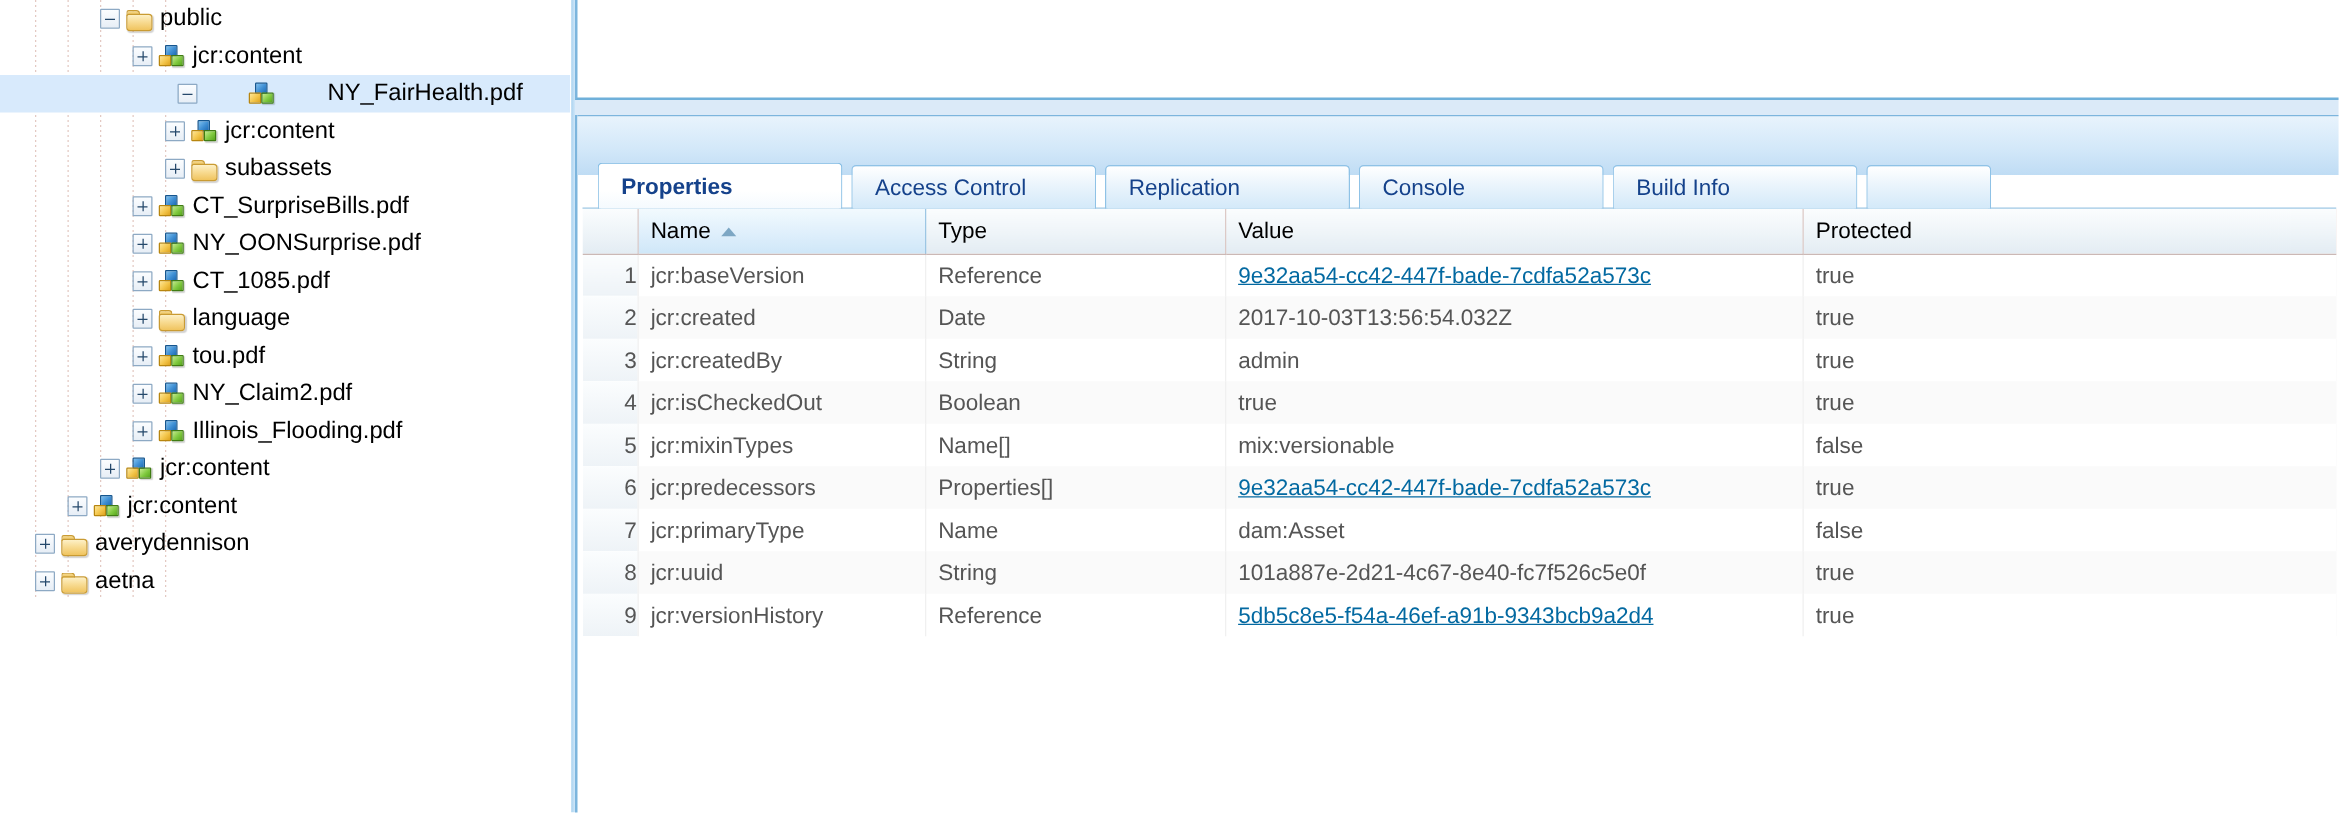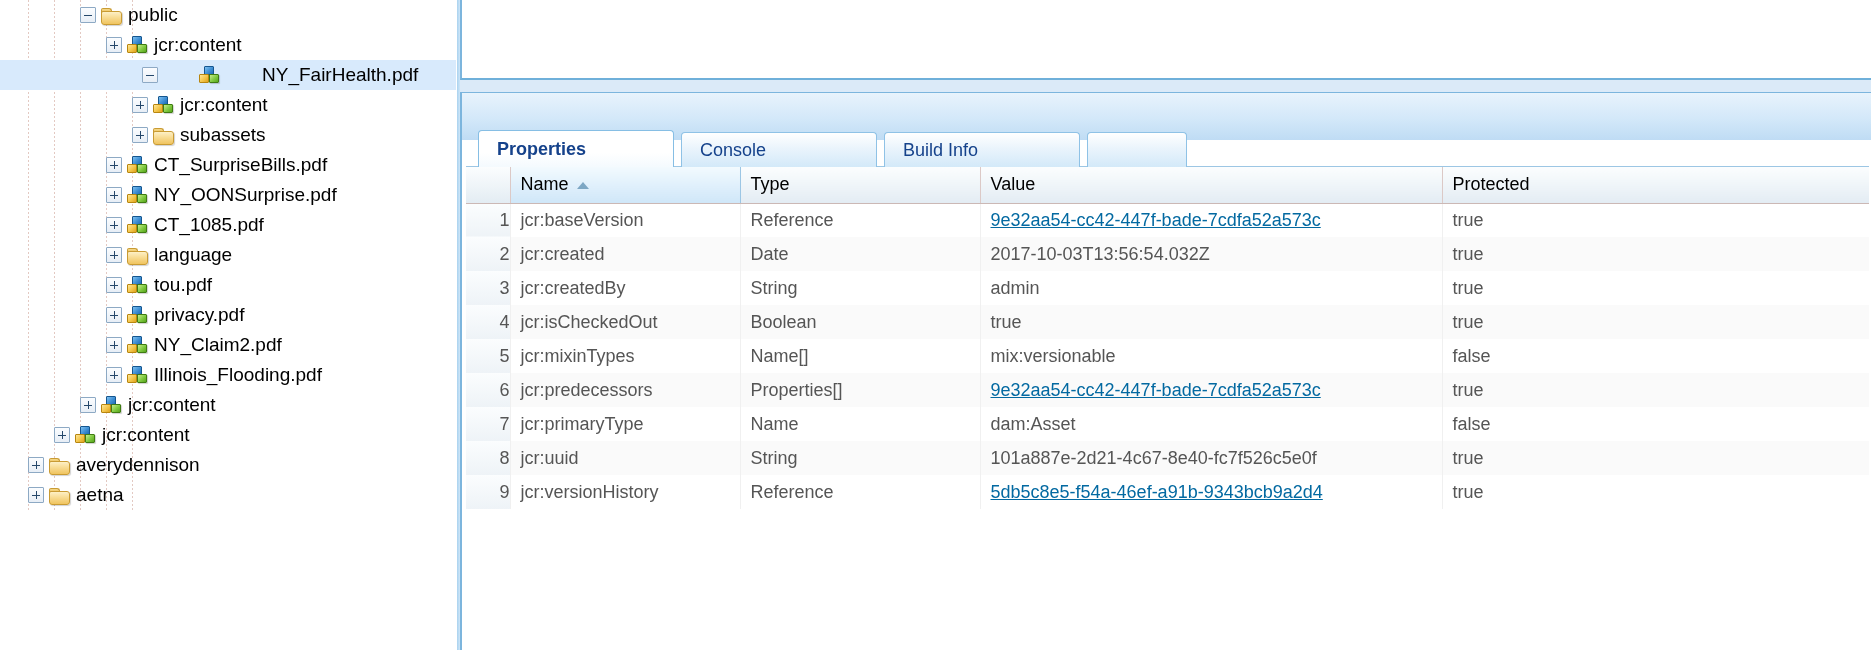--- a/index.html
+++ b/index.html
@@ -356,29 +356,20 @@
           <span class="node-icon"><span class="ic-node"><i class="cb-blue"></i><i class="cb-yellow"></i><i class="cb-green"></i></span></span>
           <span class="node-label">tou.pdf</span>
         </div>
         <div class="tree-row">
           <span class="tree-indent" style="width: 106px;"></span>
           <span class="expander collapsed">
             <span class="hbar"></span>
             <span class="vbar"></span>
           </span>
           <span class="node-icon"><span class="ic-node"><i class="cb-blue"></i><i class="cb-yellow"></i><i class="cb-green"></i></span></span>
-          <span class="node-label">privacy.pdf</span>
-        </div>
-        <div class="tree-row">
-          <span class="tree-indent" style="width: 106px;"></span>
-          <span class="expander collapsed">
-            <span class="hbar"></span>
-            <span class="vbar"></span>
-          </span>
-          <span class="node-icon"><span class="ic-node"><i class="cb-blue"></i><i class="cb-yellow"></i><i class="cb-green"></i></span></span>
           <span class="node-label">NY_Claim2.pdf</span>
         </div>
         <div class="tree-row">
           <span class="tree-indent" style="width: 106px;"></span>
           <span class="expander collapsed">
             <span class="hbar"></span>
             <span class="vbar"></span>
           </span>
           <span class="node-icon"><span class="ic-node"><i class="cb-blue"></i><i class="cb-yellow"></i><i class="cb-green"></i></span></span>
           <span class="node-label">Illinois_Flooding.pdf</span>
@@ -428,20 +419,26 @@
   <div id="right-panel">
 
     <div id="upper-region"></div>
     <div id="gap-band"></div>
 
     <div id="tabs-wrap">
       <div id="tabs-header-bg"></div>
       <div id="tabstrip">
           <div class="tab active">
             <span>Properties</span>
+          </div>
+          <div class="tab">
+            <span>Access Control</span>
+          </div>
+          <div class="tab">
+            <span>Replication</span>
           </div>
           <div class="tab">
             <span>Console</span>
           </div>
           <div class="tab">
             <span>Build Info</span>
           </div>
           <div class="tab partial"></div>
         </div>
 

